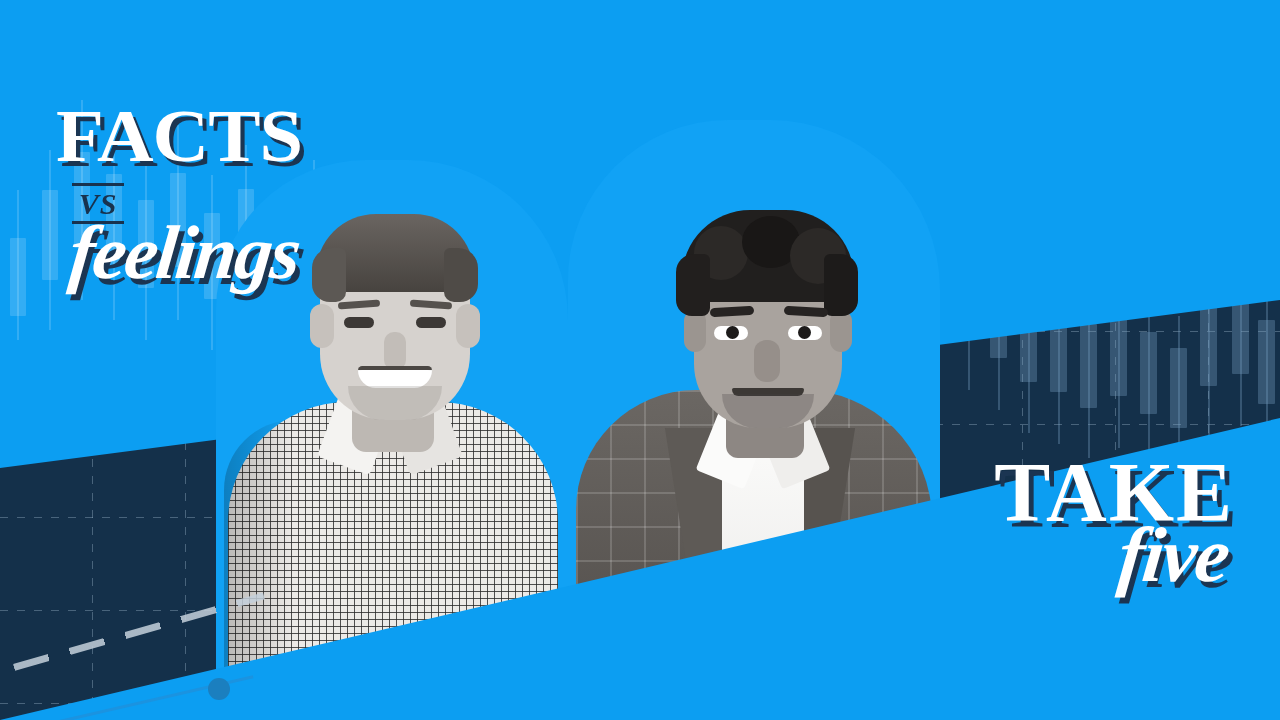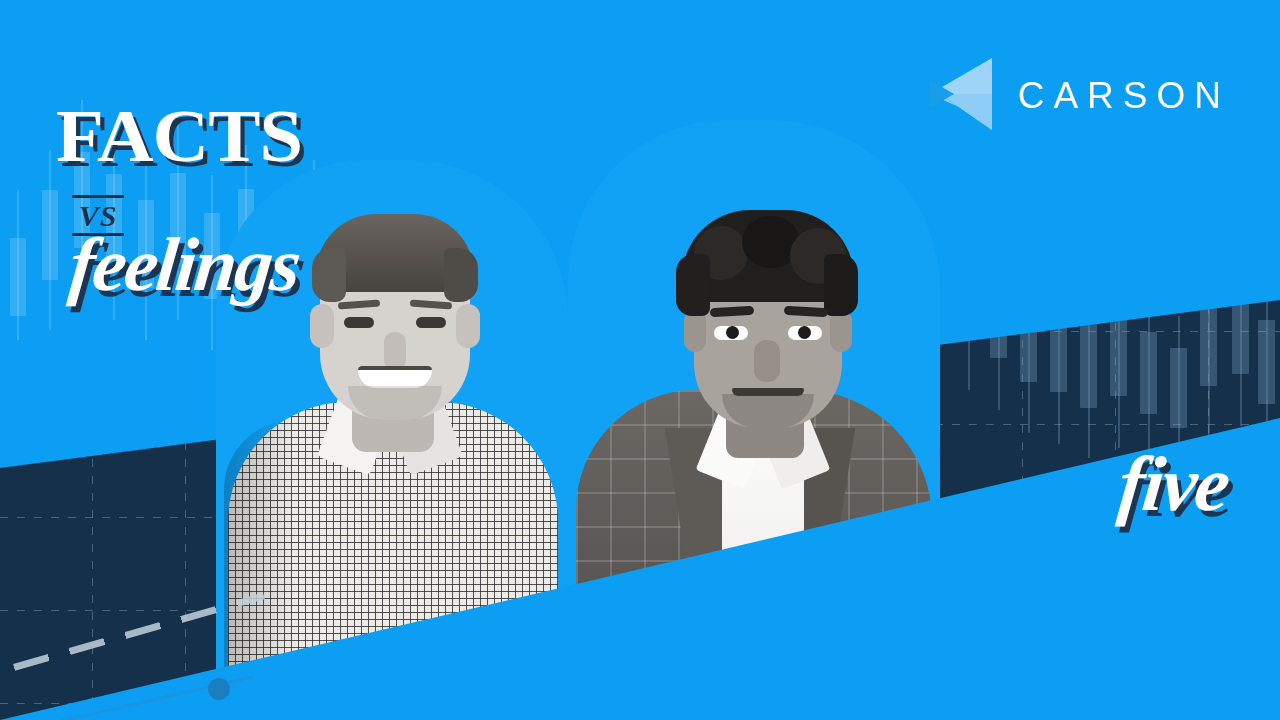--- a/index.html
+++ b/index.html
@@ -84,21 +84,21 @@
   
   #facts-lockup { position:absolute; left:56px; top:106px; width:360px; }
   #facts-row { display:flex; align-items:flex-start;flex-direction:column; }
   #facts-word {
     font-family:"Liberation Serif", serif;
     font-weight:bold; font-size:74px; line-height:.82;
     color:#ffffff; letter-spacing:-1px;
     text-shadow: 4px 5px 0 #1b3552;
     transform:scaleX(1.06); transform-origin:left center;
   }
-  #vs-box { margin-left:16px; margin-top:28px; }
+  #vs-box { margin-left:16px; margin-top:16px; }
   #vs-box .rule { height:3px; background:#18324e; width:52px; }
   #vs-word {
     font-family:"Liberation Serif", serif;
     font-style:italic; font-weight:bold;
     font-size:30px; line-height:1.18; color:#18324e;
     text-align:center; letter-spacing:1px;
   }
   #feelings-word {
     font-family:"Liberation Serif", serif;
     font-style:italic; font-weight:bold;
@@ -423,29 +423,18 @@
       <div id="vs-box">
         <div class="rule"></div>
         <div id="vs-word">VS</div>
         <div class="rule"></div>
       </div>
     </div>
     <div id="feelings-word">feelings</div>
   </div>
 
   <div id="take-lockup">
+    <div id="take-word">TAKE</div>
     <div id="five-word">five</div>
   </div>
 
-  <div id="carson-logo">
-    <span style="display:block;">
-      <svg width="62" height="72" viewBox="0 0 62 72" xmlns="http://www.w3.org/2000/svg">
-        <polygon points="62,0 62,8 10,36 0,36" fill="#9fd4f7"></polygon>
-        <polygon points="62,0 10,36 62,36" fill="#9fd4f7"></polygon>
-        <polygon points="0,36 10,36 62,72 62,64" fill="#8ecdf6"></polygon>
-        <polygon points="10,36 62,36 62,72" fill="#8ecdf6"></polygon>
-        <polygon points="0,22 24,36 0,50" fill="#1b9ee8"></polygon>
-      </svg>
-    </span>
-    <span id="carson-word">CARSON</span>
-  </div>
 
 </div>
 
 </body></html>

